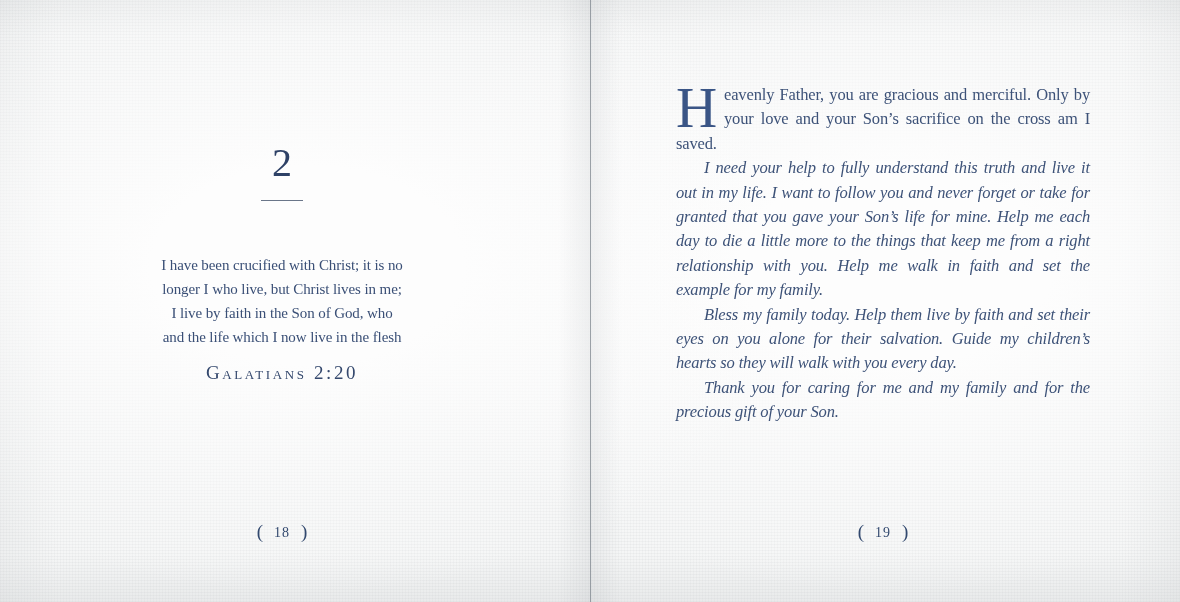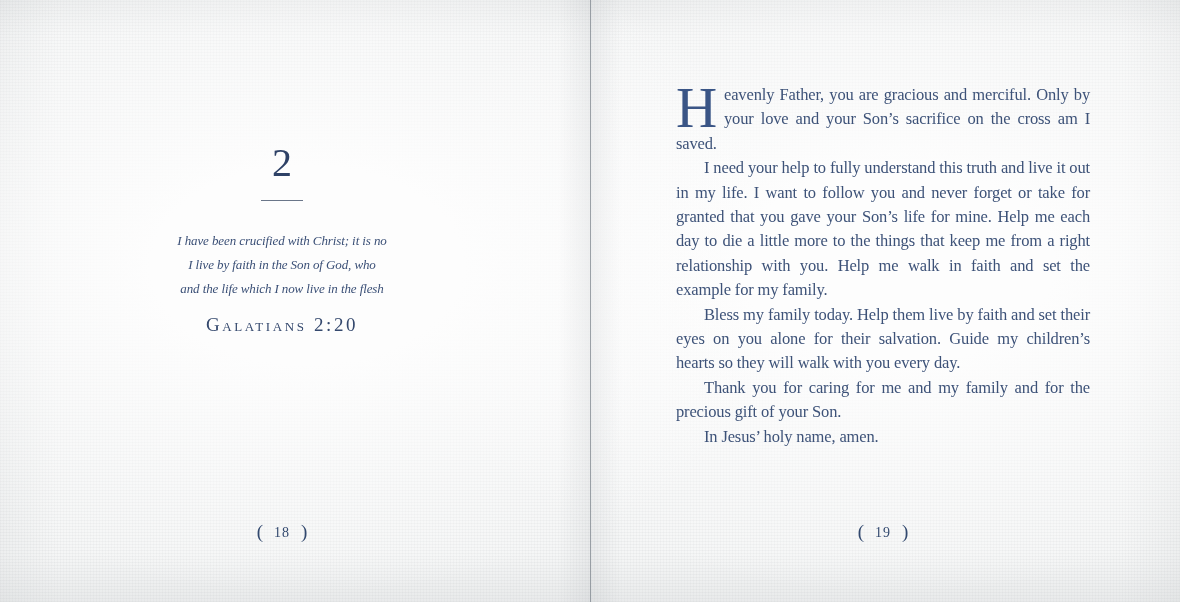--- a/index.html
+++ b/index.html
@@ -45,23 +45,22 @@
     font-size: 40px;
     line-height: 1;
     color: #2e4166;
   }
   .chapter-divider {
     width: 42px; height: 0;
     border: 0; border-top: 1.5px solid #6a7689;
     margin: 17px auto 0 auto;
   }
   .verse {
-    margin-top: 28px;
-    font-style: italic;
-    font-size: 13px;
+    margin-top: 52px;
+    font-size: 15px;
     line-height: 24px;
     letter-spacing: -0.1px;
     color: #3a4f76;
   }
   .verse-reference {
     margin-top: 13px;
     font-variant: small-caps;
     font-size: 19px;
     letter-spacing: 2.6px;
     color: #35496e;
@@ -72,21 +71,21 @@
     position: absolute; left: 676px; top: 0; width: 414px; height: 602px;
   }
   .prayer { margin-top: 83px; }
   .prayer p {
     font-size: 16.5px;
     line-height: 24.4px;
     letter-spacing: -0.15px;
     text-align: justify;
     color: #3d5278;
   }
-  .prayer p.indented { text-indent: 28px; }
+  .prayer p.indented { text-indent: 28px; font-style: italic; }
   .drop-cap {
     float: left;
     font-size: 57px;
     line-height: 46px;
     padding: 2px 7px 0 0;
     color: #3a5586;
   }
 
   
   .page-number {
@@ -112,41 +111,41 @@
 
 <div class="spread">
 
   <section class="left-column">
     <div class="chapter-number">2</div>
 
     <hr class="chapter-divider">
 
     <div class="verse">
       <div>I have been crucified with Christ; it is no</div>
+      <div>longer I who live, but Christ lives in me;</div>
       <div>I live by faith in the Son of God, who</div>
       <div>and the life which I now live in the flesh</div>
     </div>
 
     <div class="verse-reference">Galatians 2:20</div>
 
     <div class="page-number">
       <span class="paren">(</span><span class="num">18</span><span class="paren">)</span>
     </div>
   </section>
 
   <div class="gutter-shade"></div>
   <div class="gutter-line"></div>
 
   <section class="right-column">
     <div class="prayer">
       <p><span class="drop-cap">H</span><span>eavenly Father, you are gracious and merciful. Only by your love and your Son’s sacrifice on the cross am I saved.</span></p>
       <p class="indented">I need your help to fully understand this truth and live it out in my life. I want to follow you and never forget or take for granted that you gave your Son’s life for mine. Help me each day to die a little more to the things that keep me from a right relationship with you. Help me walk in faith and set the example for my family.</p>
       <p class="indented">Bless my family today. Help them live by faith and set their eyes on you alone for their salvation. Guide my children’s hearts so they will walk with you every day.</p>
       <p class="indented">Thank you for caring for me and my family and for the precious gift of your Son.</p>
-      <p class="indented">In Jesus’ holy name, amen.</p>
     </div>
 
     <div class="page-number">
       <span class="paren">(</span><span class="num">19</span><span class="paren">)</span>
     </div>
   </section>
 
 </div>
 
 </body></html>

